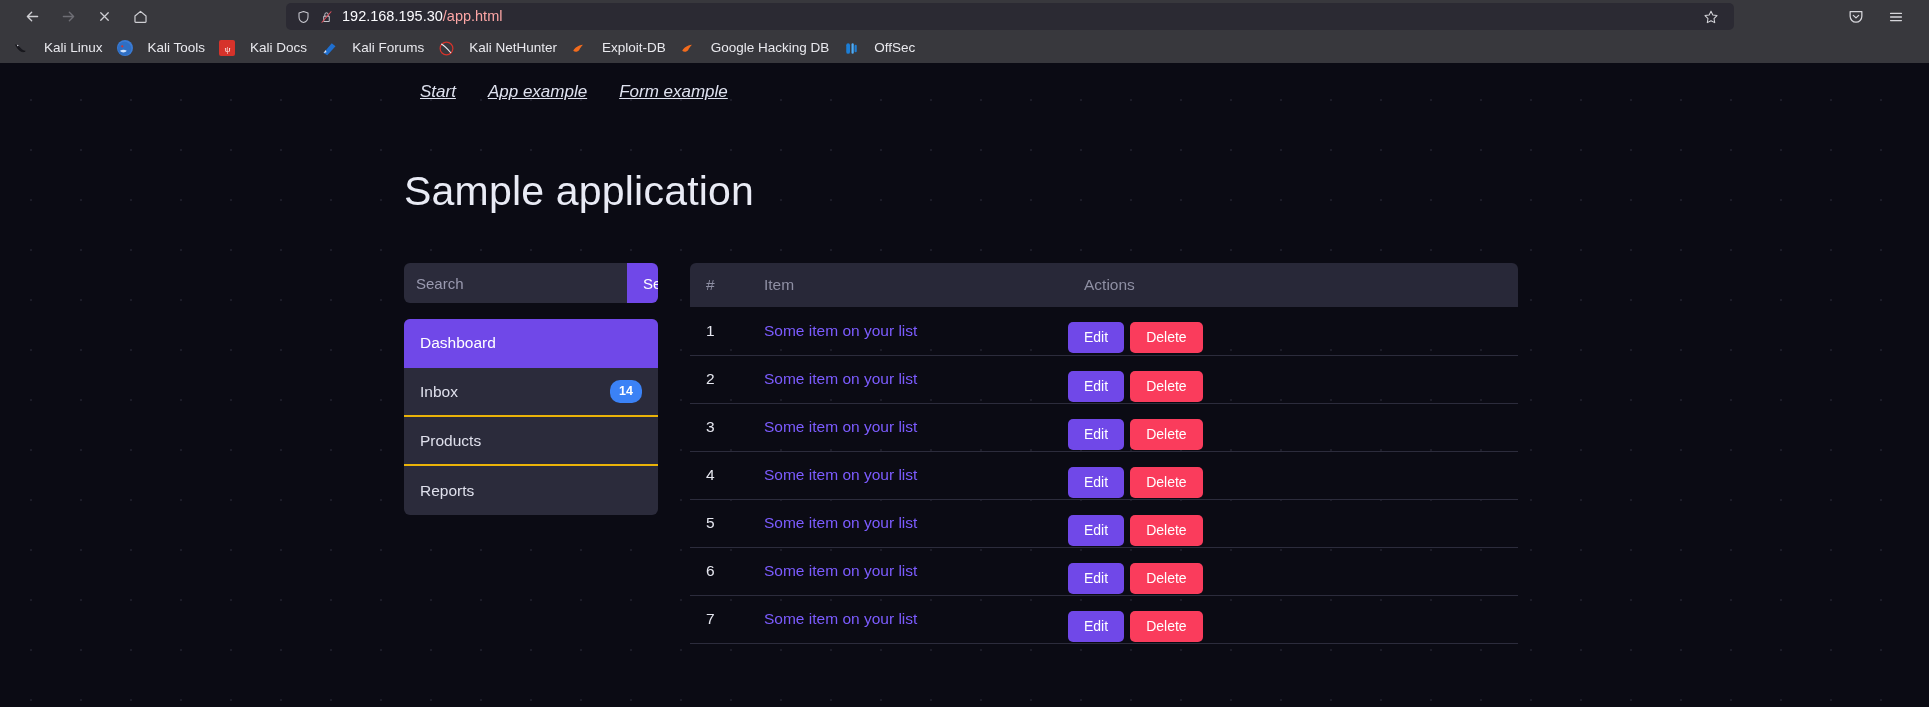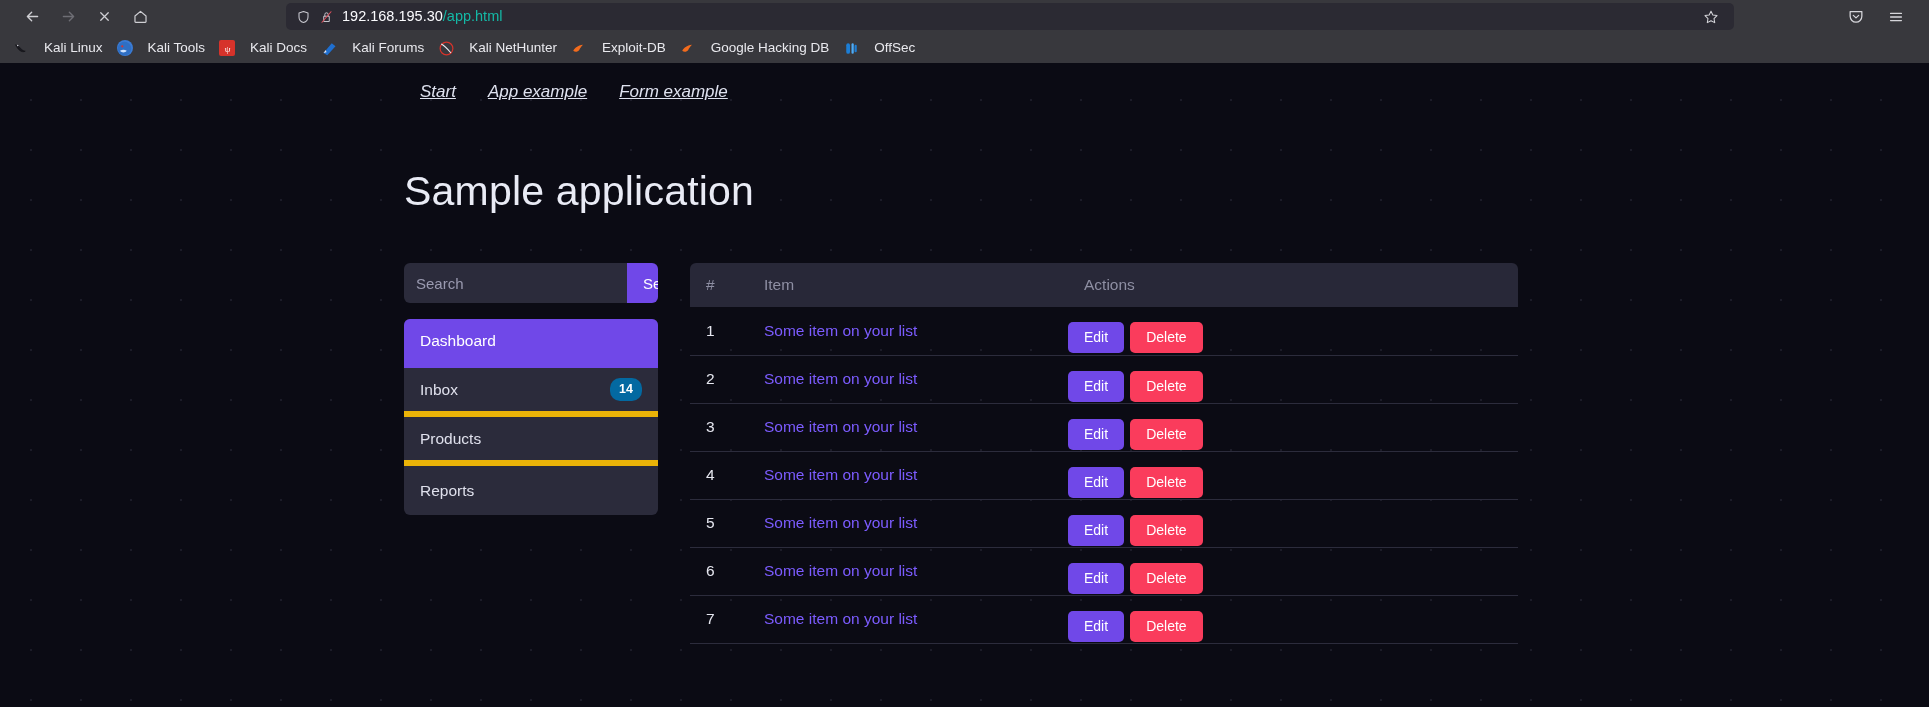--- a/index.html
+++ b/index.html
@@ -47,21 +47,21 @@
     gap: 8px;
   }
   #urlbar-text {
     flex: 1 1 auto;
     font-size: 14.5px;
     color: #fbfbfe;
     white-space: nowrap;
     overflow: hidden;
     line-height: 27px;
   }
-  #urlbar-text .path { color: #14b8a6; }
+  #urlbar-text .path { color: #fca5a5; }
   .chrome-right {
     margin-left: auto;
     display: flex;
     align-items: center;
     gap: 10px;
     padding-right: 4px;
   }
   .chrome-icon {
     width: 30px; height: 28px;
     display: flex; align-items: center; justify-content: center;
@@ -180,31 +180,31 @@
     overflow: hidden;
     background: #2b2b3b;
   }
   .side-item {
     height: 49px;
     display: flex;
     align-items: center;
     padding: 0 16px;
     font-size: 15.5px;
     color: #dfe0ec;
-    border-bottom: 6px solid #eab308;
+    border-bottom: 2px solid #eab308;
   }
   .side-item:last-child { border-bottom: none; }
   .side-item.active {
     background: #7048e8;
     color: #ffffff;
     border-bottom-color: #7048e8;
   }
   .side-badge {
     margin-left: auto;
-    background: #0369a1;
+    background: #3b82f6;
     color: #fff;
     font-size: 12.5px;
     line-height: 1;
     padding: 5px 9px;
     border-radius: 10px;
     font-weight: bold;
   }
 
   
   #table-col { flex: 1 1 auto; width: 828px; }

